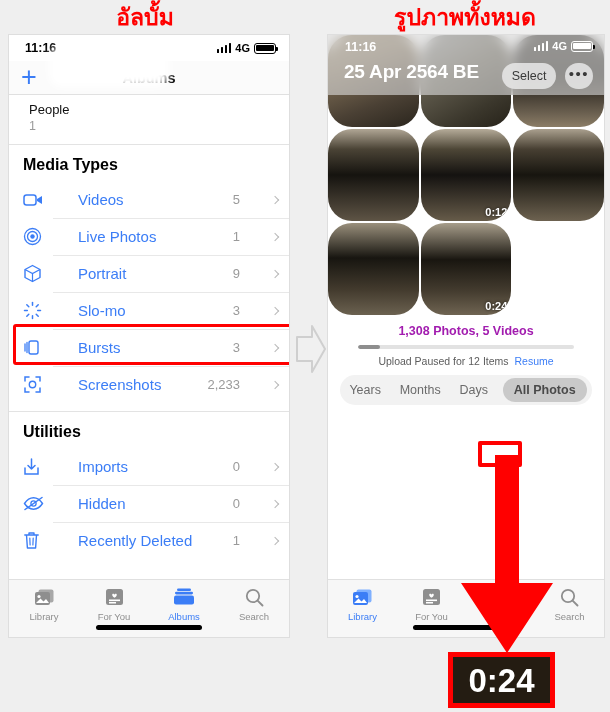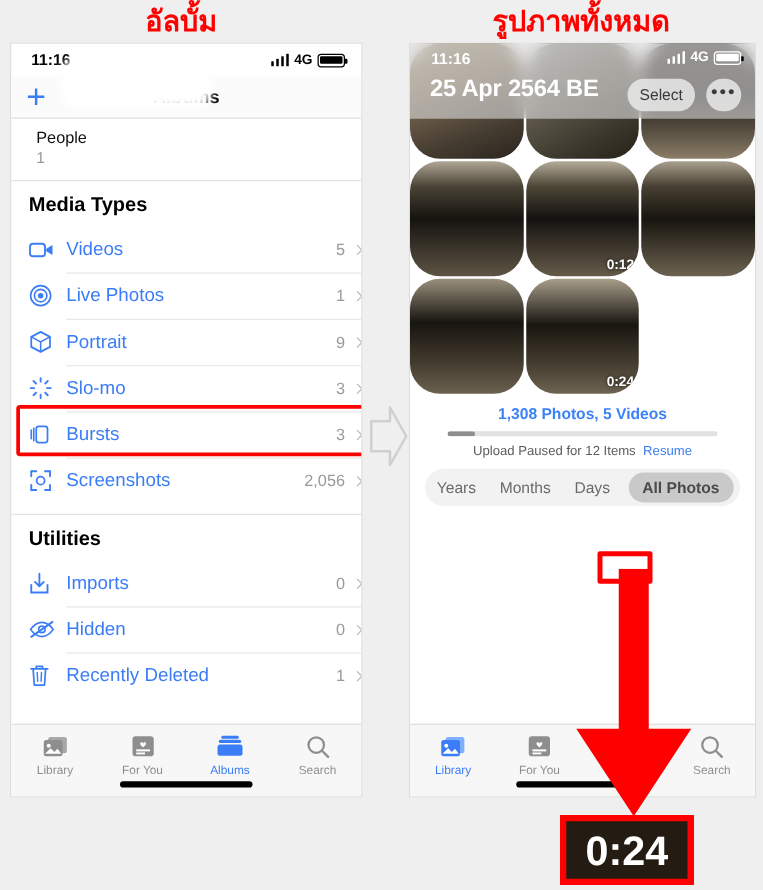--- a/index.html
+++ b/index.html
@@ -76,21 +76,21 @@
   .pp .c { font-size: 12.5px; color: #9a9a9a; line-height: 16px; }
 
   .section-head {
     font-size: 16px; font-weight: 700; color: #000;
     padding: 11px 0 7px 14px;
   }
   .divider { height: 1px; background: #e3e3e3; margin: 0 0 0 0; }
 
   .row {
     height: 37px; display: flex; align-items: center;
-    padding-left: 14px; position: relative;
+    padding-left: 14px; padding-right: 11px; position: relative; gap: 25px;
   }
   .row + .row::before {
     content:""; position:absolute; left:44px; right:0; top:0;
     height:1px; background:#e8e8e8;
   }
   .ricon { width: 30px; display:flex; align-items:center; color:#3b7df6; }
   .rlabel { flex: 1; font-size: 15px; color: #3b7df6; }
   .rcount { font-size: 13px; color: #9a9a9a; margin-right: 7px; }
   .chev {
     width: 6px; height: 6px; border-right: 1.6px solid #b9b9b9;
@@ -150,21 +150,21 @@
     position:absolute; background:rgba(235,235,235,.82);
     border-radius:14px; height:26px; display:flex;
     align-items:center; justify-content:center;
     font-size:12.5px; color:#3a3a3a; font-weight:400;
   }
   #sel-pill { right: 48px; top: 28px; width: 54px; }
   #dots-pill { right: 11px; top: 28px; width: 28px; font-size:15px;
                letter-spacing:1.5px; padding-bottom:5px; }
 
   .footer-info { padding-top: 7px; text-align: center; }
-  .fi-main { font-size: 12.5px; font-weight: 700; color: #3b82f6; }
+  .fi-main { font-size: 12.5px; font-weight: 700; color: #a21caf; }
   .progress {
     margin: 7px auto 0; width: 216px; height: 3.5px;
     background: #e2e2e2; border-radius: 2px; overflow: hidden;
   }
   .progress b { display:block; height:100%; width:22px; background:#8e8e8e; border-radius:2px; }
   .fi-sub { margin-top: 6px; font-size: 10.5px; color: #5c5c5c; }
   .fi-sub a { color: #3b7df6; text-decoration: none; margin-left: 3px; }
 
   .segbar {
     margin: 8px auto 0; width: 252px; height: 30px;
@@ -309,21 +309,21 @@
     </div>
 
     <div class="row">
       <span class="ricon">
         <svg width="19" height="19" viewBox="0 0 19 19">
             <path d="M2 6 L2 2 L6 2 M13 2 L17 2 L17 6 M17 13 L17 17 L13 17 M6 17 L2 17 L2 13" fill="none" stroke="#3b7df6" stroke-width="1.5" stroke-linecap="round"></path>
             <circle cx="9.5" cy="9.5" r="3.2" fill="none" stroke="#3b7df6" stroke-width="1.4"></circle>
           </svg>
       </span>
       <span class="rlabel">Screenshots</span>
-      <span class="rcount">2,056</span>
+      <span class="rcount">2,233</span>
       <span class="chev"></span>
     </div>
 
     <div class="divider" style="margin-top:8px"></div>
 
     <div class="section-head">Utilities</div>
 
     <div class="row">
       <span class="ricon">
         <svg width="17" height="19" viewBox="0 0 17 19">

